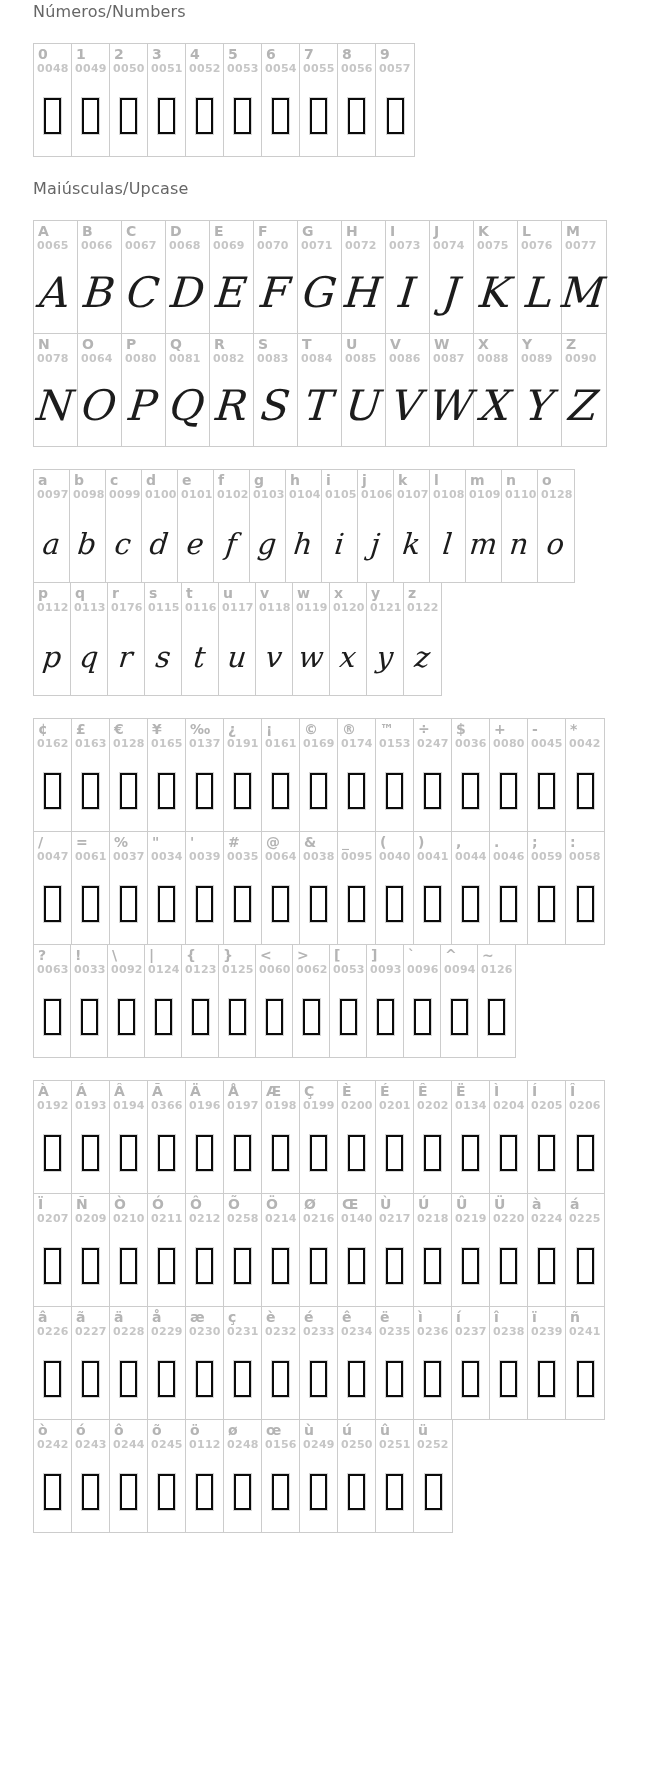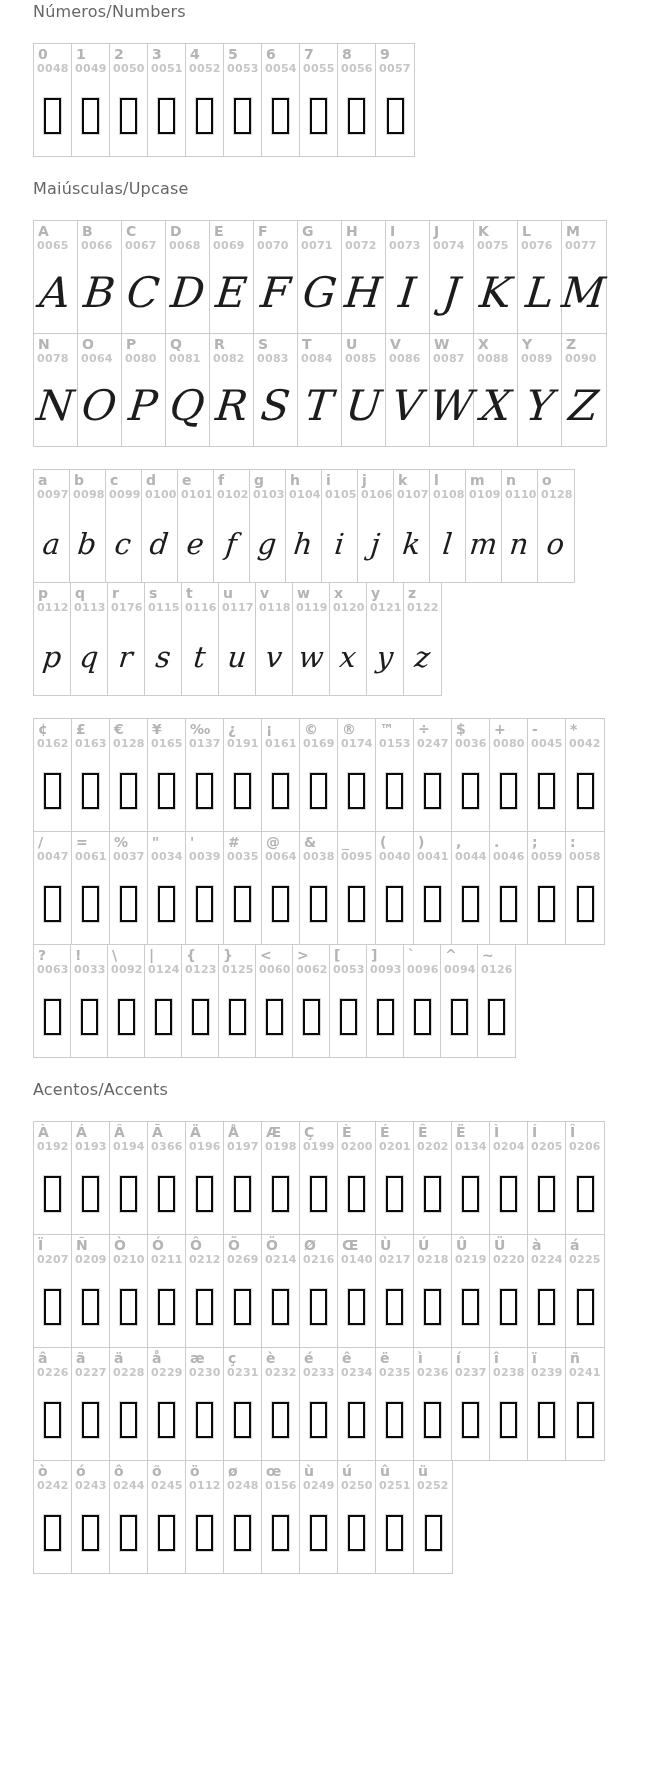--- a/index.html
+++ b/index.html
@@ -843,21 +843,20 @@
         <div class="cell">
           <div class="char-label">~</div>
           <div class="char-code">0126</div>
           <div class="glyph-area">
             <span class="tofu"></span>
           </div>
         </div>
       </div>
     </section>
     <section class="section">
-      <h2 class="section-title">Acentos/Accents</h2>
       <div class="glyph-row cw38">
         <div class="cell">
           <div class="char-label">À</div>
           <div class="char-code">0192</div>
           <div class="glyph-area">
             <span class="tofu"></span>
           </div>
         </div>
         <div class="cell">
           <div class="char-label">Á</div>
@@ -989,21 +988,21 @@
         </div>
         <div class="cell">
           <div class="char-label">Ô</div>
           <div class="char-code">0212</div>
           <div class="glyph-area">
             <span class="tofu"></span>
           </div>
         </div>
         <div class="cell">
           <div class="char-label">Õ</div>
-          <div class="char-code">0269</div>
+          <div class="char-code">0258</div>
           <div class="glyph-area">
             <span class="tofu"></span>
           </div>
         </div>
         <div class="cell">
           <div class="char-label">Ö</div>
           <div class="char-code">0214</div>
           <div class="glyph-area">
             <span class="tofu"></span>
           </div>

